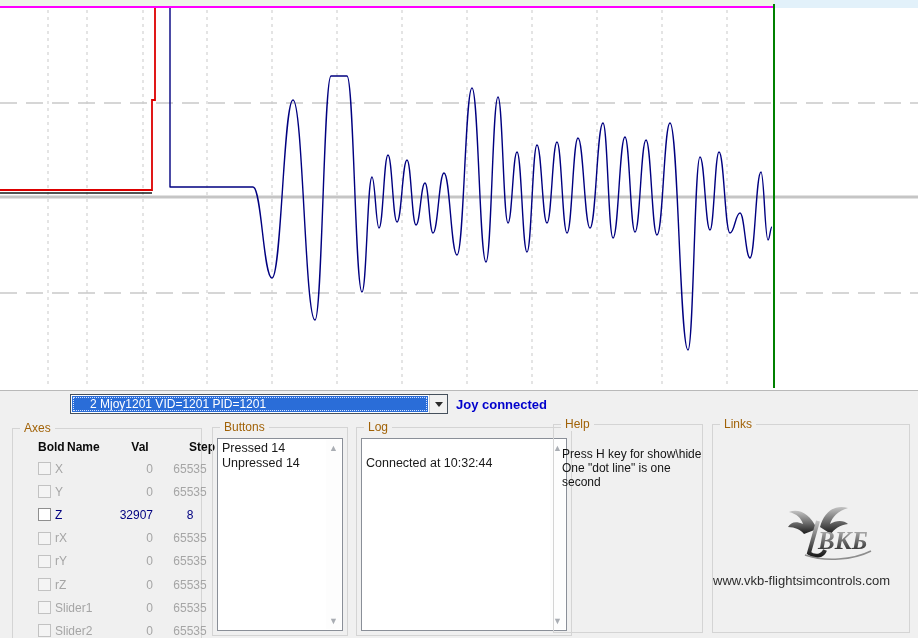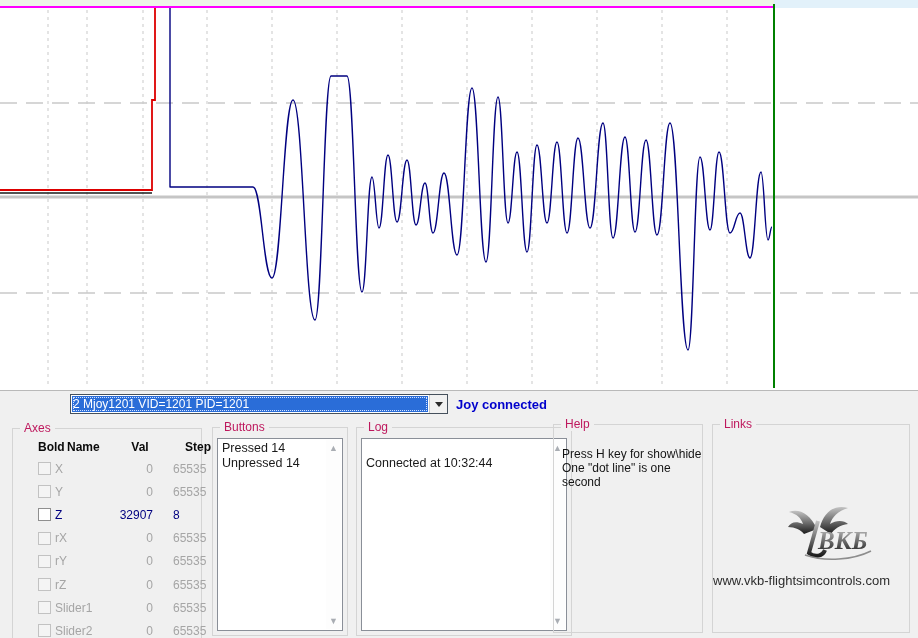--- a/index.html
+++ b/index.html
@@ -8,43 +8,43 @@
 
   
   .chart{position:absolute;left:0;top:0;width:918px;height:390px;background:#ffffff;
          border-bottom:1px solid #b9b9b9;}
   .chart svg{display:block;}
 
   
   .combo{position:absolute;left:70px;top:394px;width:378px;height:20px;background:#fff;
          border:1px solid #45505c;display:flex;box-sizing:border-box;}
   .combo-sel{flex:1;margin:1px;background:#2a6dd8;color:#fff;font-size:12px;line-height:15px;
-             padding:1px 3px 0 1px;outline:1px dotted #d3e2ff;outline-offset:-2px;
+             padding:1px 3px 0 18px;outline:1px dotted #d3e2ff;outline-offset:-2px;
              white-space:nowrap;overflow:hidden;}
   .combo-btn{width:17px;background:#f1f1f1;border-left:1px solid #c9c9c9;
              display:flex;align-items:center;justify-content:center;}
   .combo-btn .arr{width:0;height:0;border-left:4px solid transparent;
                   border-right:4px solid transparent;border-top:5px solid #2b2b2b;}
   .status{position:absolute;left:456px;top:397px;font-size:13px;font-weight:bold;color:#0000cc;}
 
   
   .group{position:absolute;border:1px solid #d4d4d4;box-sizing:border-box;}
   .glabel{position:absolute;top:-8px;left:7px;background:#f0f0f0;padding:0 4px;
-          font-size:12px;color:#be185d;line-height:14px;}
+          font-size:12px;color:#a16207;line-height:14px;}
 
   
   #axes-panel{left:12px;top:428px;width:190px;height:220px;}
   .ax-header{display:flex;align-items:center;height:20px;margin-top:8px;
              font-weight:bold;font-size:12px;color:#0a0a0a;}
   .ax-row{display:flex;align-items:center;height:23.2px;font-size:12px;}
   .c-bold{padding-left:5px;width:17px;flex:none;margin-left:20px;}
   .c-name{width:48px;text-align:left;flex:none;}
   .c-val{width:50px;text-align:right;flex:none;}
   .c-valh{width:50px;text-align:center;flex:none;}
-  .c-step{width:58px;text-align:left;margin-left:20px;flex:none;}
+  .c-step{width:58px;text-align:center;margin-left:8px;flex:none;}
   .cb{width:13px;height:13px;border:1px solid #8f8f8f;background:#fff;box-sizing:border-box;}
   .ax-row.disabled .cb{border-color:#c2c2c2;background:#f4f4f4;}
   .ax-row.enabled{color:#000080;}
   .ax-row.disabled{color:#a5a5a5;}
 
   
   #buttons-panel{left:212px;top:427px;width:136px;height:209px;}
   #log-panel{left:356px;top:427px;width:216px;height:209px;}
   .listbox{position:absolute;left:4px;top:10px;right:4px;bottom:4px;background:#fff;
            border:1px solid #8a8f98;font-size:12.5px;padding:2px 18px 0 4px;overflow:hidden;}

